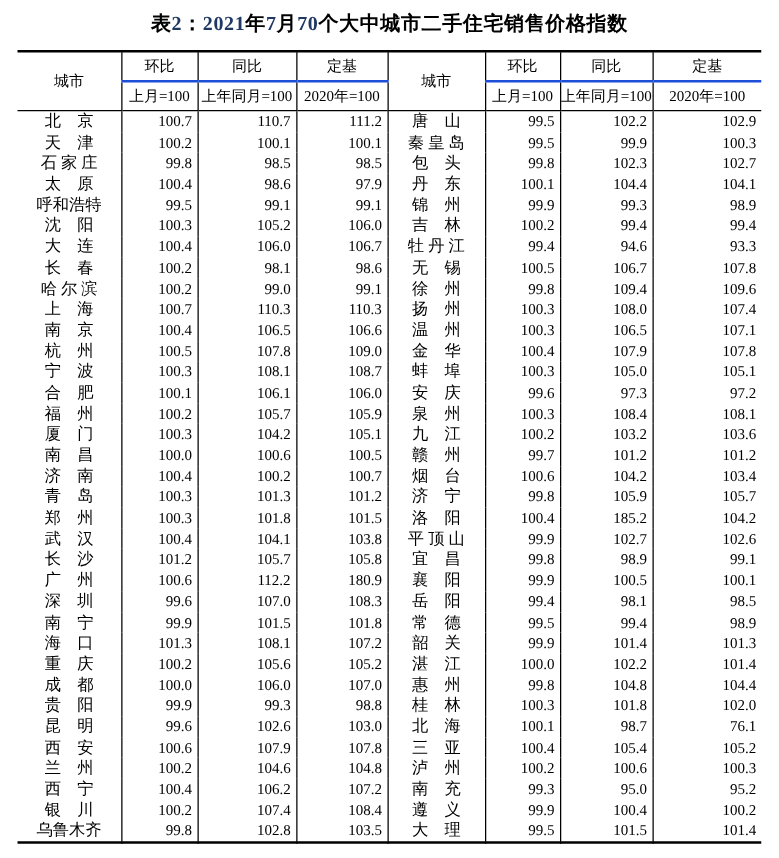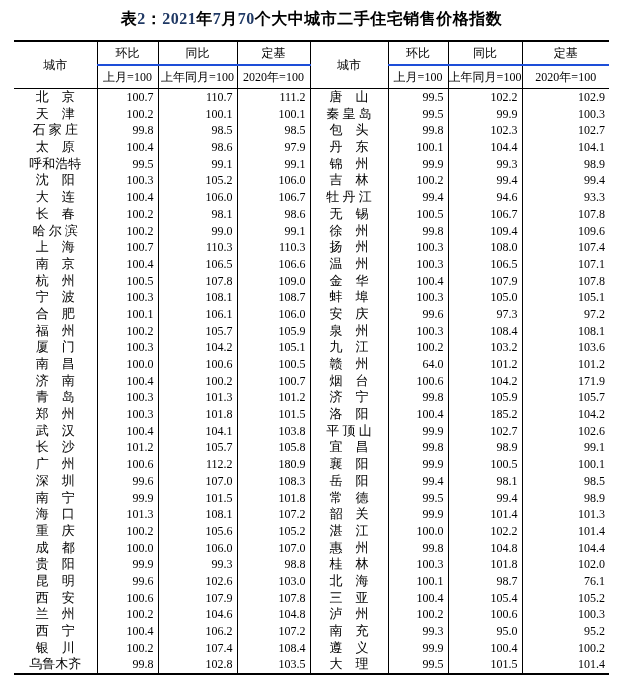--- a/index.html
+++ b/index.html
@@ -257,33 +257,33 @@
           <td class="num">100.2</td>
           <td class="num">103.2</td>
           <td class="num">103.6</td>
         </tr>
         <tr>
           <td class="city no-left">南　昌</td>
           <td class="num">100.0</td>
           <td class="num">100.6</td>
           <td class="num">100.5</td>
           <td class="city">赣　州</td>
-          <td class="num">64.0</td>
+          <td class="num">99.7</td>
           <td class="num">101.2</td>
           <td class="num">101.2</td>
         </tr>
         <tr>
           <td class="city no-left">济　南</td>
           <td class="num">100.4</td>
           <td class="num">100.2</td>
           <td class="num">100.7</td>
           <td class="city">烟　台</td>
           <td class="num">100.6</td>
           <td class="num">104.2</td>
-          <td class="num">171.9</td>
+          <td class="num">103.4</td>
         </tr>
         <tr>
           <td class="city no-left">青　岛</td>
           <td class="num">100.3</td>
           <td class="num">101.3</td>
           <td class="num">101.2</td>
           <td class="city">济　宁</td>
           <td class="num">99.8</td>
           <td class="num">105.9</td>
           <td class="num">105.7</td>

